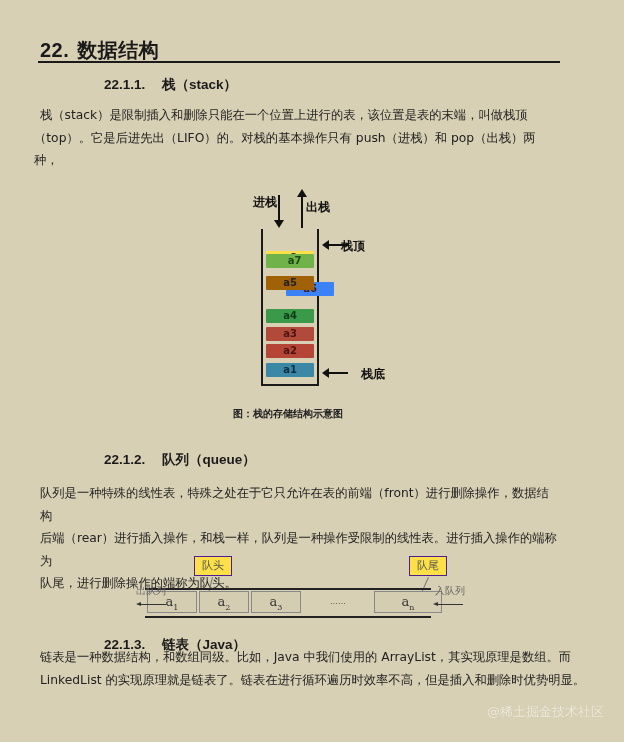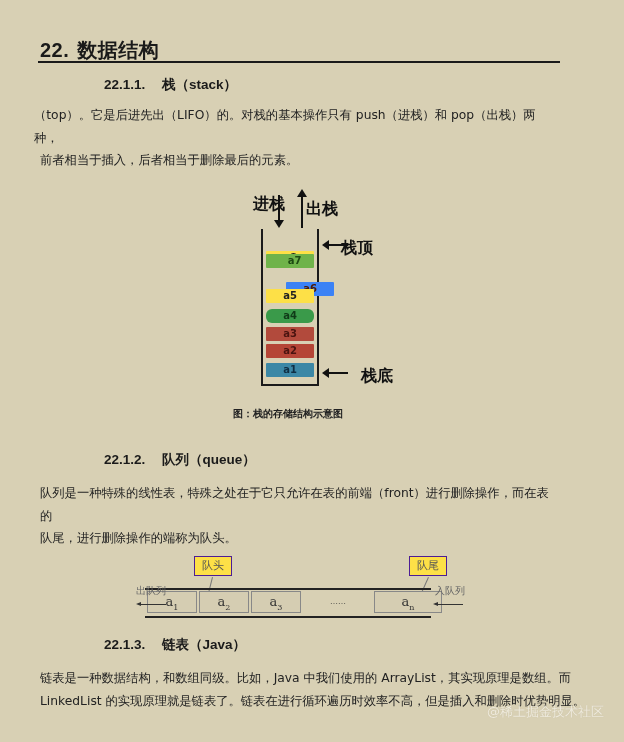--- a/index.html
+++ b/index.html
@@ -36,21 +36,21 @@
     content: ""; position: absolute; left: -4px; bottom: -6px;
     border-left: 5px solid transparent; border-right: 5px solid transparent;
     border-top: 8px solid #111;
   }
   .arrow-up { left: 81px; top: 10px; height: 33px; }
   .arrow-up::before {
     content: ""; position: absolute; left: -4px; top: -6px;
     border-left: 5px solid transparent; border-right: 5px solid transparent;
     border-bottom: 8px solid #111;
   }
-  .fig-label { position: absolute; font-size: 16px; font-weight: bold; color: #111; }
+  .fig-label { position: absolute; font-size: 12px; font-weight: bold; color: #111; }
   .stack-box {
     position: absolute; left: 41px; top: 44px; width: 58px; height: 157px;
     border-left: 2px solid #1a1a1a; border-right: 2px solid #1a1a1a; border-bottom: 2px solid #1a1a1a;
   }
   .cell {
     position: absolute; left: 3px; width: 48px; height: 14px;
     font-size: 10px; font-weight: bold; text-align: center; line-height: 14px;
     border-radius: 1px;
   }
   .side-arrow { position: absolute; height: 2px; background: #111; width: 20px; }
@@ -94,54 +94,55 @@
 
 <div class="abs h1">
   <span class="num">22.</span><span>数据结构</span>
 </div>
 <div class="abs h1-rule"></div>
 
 <div class="abs h2" style="left:104px; top:76px;">
   <span class="num">22.1.1.</span><span>栈（stack）</span>
 </div>
 <div class="abs para" style="top:104px;">
+  <div>栈（stack）是限制插入和删除只能在一个位置上进行的表，该位置是表的末端，叫做栈顶</div>
   <div style="margin-left:-6px;">（top）。它是后进先出（LIFO）的。对栈的基本操作只有 push（进栈）和 pop（出栈）两种，</div>
-  <div>前者相当于插入，后者相当于删除最后的元素。</div>
 </div>
 
 <div class="abs stack-fig">
   <span class="fig-label" style="left:33px; top:9px;">进栈</span>
   <div class="arrow-down"></div>
   <div class="arrow-up"></div>
   <span class="fig-label" style="left:86px; top:14px;">出栈</span>
 
   <div class="stack-box">
     <div class="cell" style="top: 22px; background: #fde047; color: rgb(34, 34, 34);"><span>a8</span></div>
     <div class="cell" style="top: 25px; background: rgb(111, 179, 74); color: rgb(29, 74, 18); padding-left: 9px;"><span>a7</span></div>
     <div class="cell" style="top: 53px; background: #3b82f6; color: rgb(74, 26, 8); margin-left: 20px;"><span>a6</span></div>
-    <div class="cell" style="top: 60px; background: #fde047; color: rgb(34, 34, 34);"><span>a5</span></div>
-    <div class="cell" style="top: 80px; background: rgb(58, 154, 74); color: rgb(16, 58, 24); border-radius: 6px;"><span>a4</span></div>
+    <div class="cell" style="top: 47px; background: #a16207; color: rgb(34, 34, 34);"><span>a5</span></div>
+    <div class="cell" style="top: 80px; background: rgb(58, 154, 74); color: rgb(16, 58, 24);"><span>a4</span></div>
     <div class="cell" style="top: 98px; background: rgb(178, 74, 60); color: rgb(74, 20, 16);"><span>a3</span></div>
     <div class="cell" style="top: 115px; background: rgb(181, 69, 54); color: rgb(74, 20, 16);"><span>a2</span></div>
     <div class="cell" style="top: 134px; background: rgb(59, 135, 166); color: rgb(15, 46, 68);"><span>a1</span></div>
   </div>
 
   <div class="side-arrow" style="left:108px; top:59px;"></div>
   <span class="fig-label" style="left:121px; top:53px;">栈顶</span>
   <div class="side-arrow" style="left:108px; top:187px;"></div>
   <span class="fig-label" style="left:121px; top:181px;margin-left:20px;">栈底</span>
 
   <span class="caption">图：栈的存储结构示意图</span>
 </div>
 
 <div class="abs h2" style="left:104px; top:451px;">
   <span class="num">22.1.2.</span><span>队列（queue）</span>
 </div>
 <div class="abs para" style="top:482px;">
-  <div>队列是一种特殊的线性表，特殊之处在于它只允许在表的前端（front）进行删除操作，而在表的</div>
+  <div>队列是一种特殊的线性表，特殊之处在于它只允许在表的前端（front）进行删除操作，数据结构</div>
+  <div>后端（rear）进行插入操作，和栈一样，队列是一种操作受限制的线性表。进行插入操作的端称为</div>
   <div>队尾，进行删除操作的端称为队头。</div>
 </div>
 
 <div class="abs queue-fig">
   <div class="q-tag" style="left:66px;"><span>队头</span></div>
   <div class="q-tag" style="left:281px;padding-left:7px;"><span>队尾</span></div>
   <div class="q-leader" style="left:84px; top:24px; height:26px; transform:rotate(14deg);"></div>
   <div class="q-leader" style="left:300px; top:24px; height:26px; transform:rotate(24deg);"></div>
 
   <div class="q-rail" style="left:17px; top:35px;"></div>
@@ -155,18 +156,18 @@
 
   <span class="q-label" style="left:8px; top:31px;">出队列</span>
   <div class="q-arrow" style="left:12px; top:51px;"></div>
   <span class="q-label" style="left:307px; top:31px;">入队列</span>
   <div class="q-arrow" style="left:309px; top:51px;"></div>
 </div>
 
 <div class="abs h2" style="left:104px; top:636px;">
   <span class="num">22.1.3.</span><span>链表（Java）</span>
 </div>
-<div class="abs para" style="top:667px; width:560px;">
+<div class="abs para" style="top:646px; width:560px;">
   <div>链表是一种数据结构，和数组同级。比如，Java 中我们使用的 ArrayList，其实现原理是数组。而</div>
   <div>LinkedList 的实现原理就是链表了。链表在进行循环遍历时效率不高，但是插入和删除时优势明显。</div>
 </div>
 
 <div class="abs watermark">@稀土掘金技术社区</div>
 
 </body></html>

